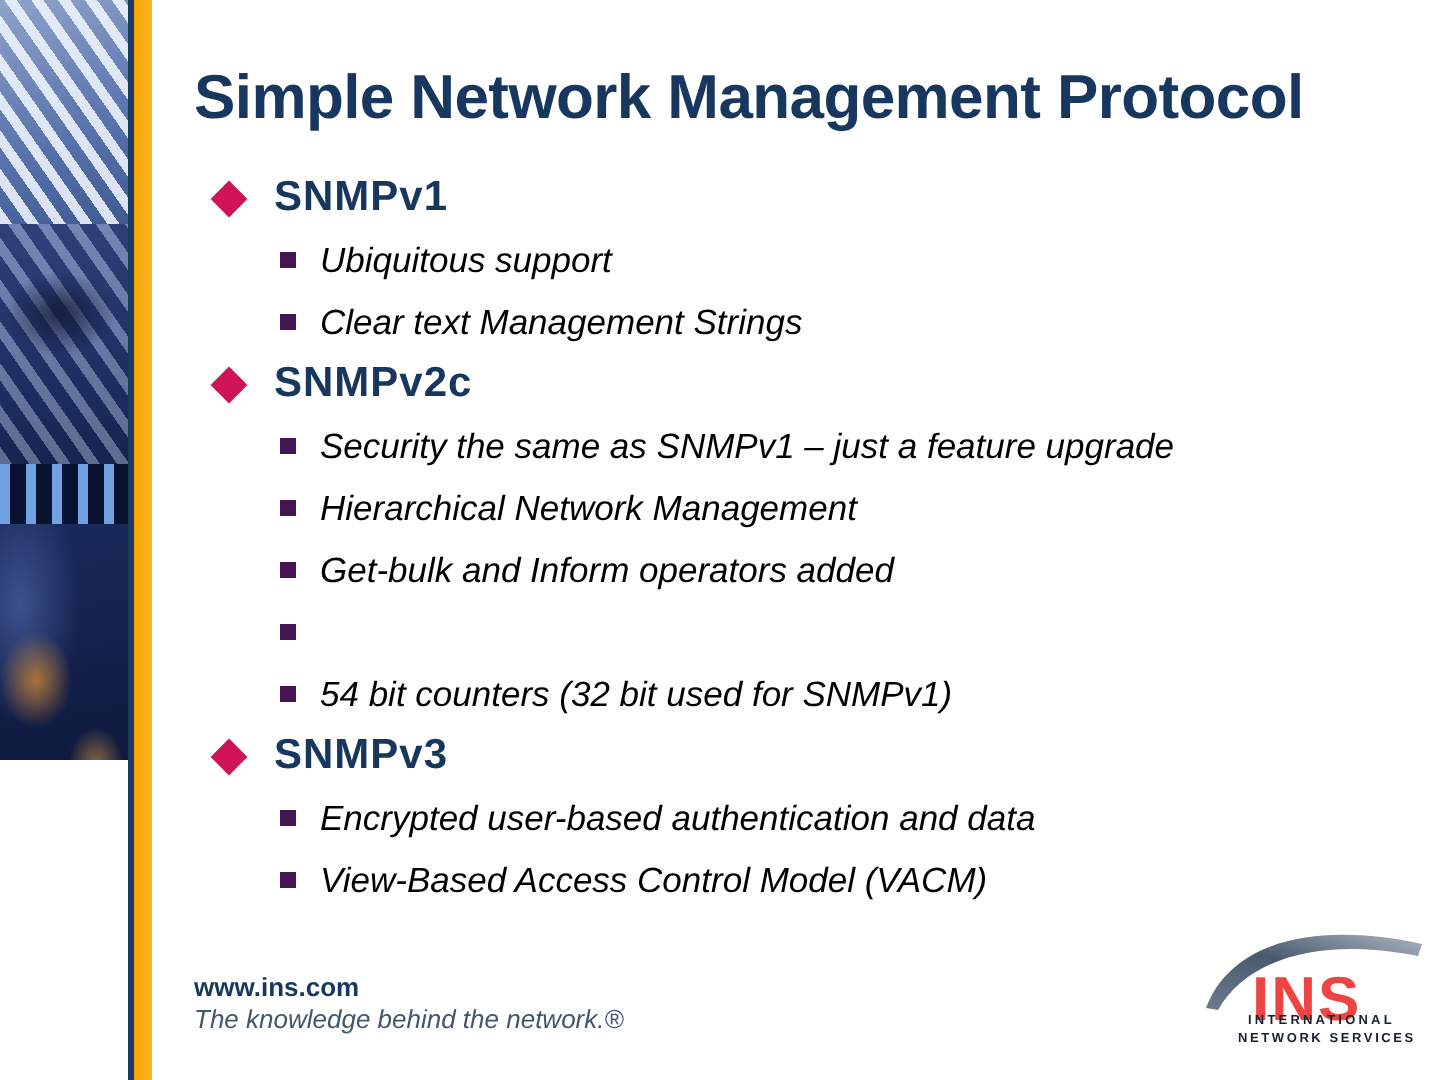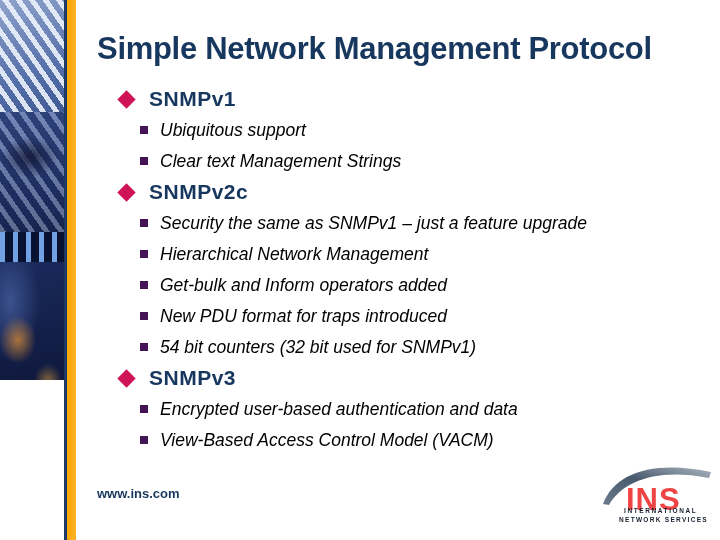--- a/index.html
+++ b/index.html
@@ -43,21 +43,21 @@
   .edge-navy{position:absolute;left:64px;top:0;width:3px;height:540px;background:#1b3a66;}
   .edge-yellow{position:absolute;left:67px;top:0;width:9px;height:540px;
     background:linear-gradient(90deg,#f7a600 0%,#fbb32a 100%);}
 
   
   .title{position:absolute;left:97px;top:31px;width:610px;
     font-size:31px;font-weight:bold;color:#17375e;letter-spacing:-0.3px;white-space:nowrap;}
 
   
   .list{position:absolute;left:76px;top:86px;width:640px;}
-  .row-l1{display:flex;align-items:center;height:26px;margin-bottom:5px;padding-left:44px;}
+  .row-l1{display:flex;align-items:center;height:26px;margin-bottom:5px;padding-left:32px;}
   .row-l1.gap-top{margin-top:5px;}
   .diamond{width:13px;height:13px;background:#ce1456;transform:rotate(45deg);margin-right:16px;flex:0 0 auto;}
   .l1-text{font-size:21px;font-weight:bold;color:#17375e;letter-spacing:0.5px;}
   .row-l2{display:flex;align-items:center;height:26px;margin-bottom:5px;padding-left:64px;}
   .square{width:8px;height:8px;background:#441456;margin-right:12px;flex:0 0 auto;}
   .l2-text{font-size:17.5px;font-style:italic;color:#000000;white-space:nowrap;}
 
   
   .footer-url{position:absolute;left:97px;top:486px;font-size:13px;font-weight:bold;color:#17375e;}
   .footer-tagline{position:absolute;left:97px;top:502px;font-size:13px;font-style:italic;color:#44566b;}
@@ -112,41 +112,41 @@
       <div class="row-l2">
         <span class="square"></span>
         <span class="l2-text">Hierarchical Network Management</span>
       </div>
       <div class="row-l2">
         <span class="square"></span>
         <span class="l2-text">Get-bulk and Inform operators added</span>
       </div>
       <div class="row-l2">
         <span class="square"></span>
-        <span class="l2-text">New PDU format for traps introduced</span>
       </div>
       <div class="row-l2">
         <span class="square"></span>
         <span class="l2-text">54 bit counters (32 bit used for SNMPv1)</span>
       </div>
       <div class="row-l1 gap-top">
         <span class="diamond"></span>
         <span class="l1-text">SNMPv3</span>
       </div>
       <div class="row-l2">
         <span class="square"></span>
         <span class="l2-text">Encrypted user-based authentication and data</span>
       </div>
       <div class="row-l2">
         <span class="square"></span>
         <span class="l2-text">View-Based Access Control Model (VACM)</span>
       </div>
     </div>
 
   <div class="footer-url">www.ins.com</div>
+  <div class="footer-tagline">The knowledge behind the network.®</div>
 
   <div class="logo">
     <svg class="logo-swoosh" viewBox="0 0 118 48" xmlns="http://www.w3.org/2000/svg">
       <defs>
         <linearGradient id="swooshGrad" x1="0" y1="1" x2="1" y2="0">
           <stop offset="0" stop-color="#6b7b8d"></stop>
           <stop offset="0.5" stop-color="#4a5a6e"></stop>
           <stop offset="1" stop-color="#aab5c0"></stop>
         </linearGradient>
       </defs>

